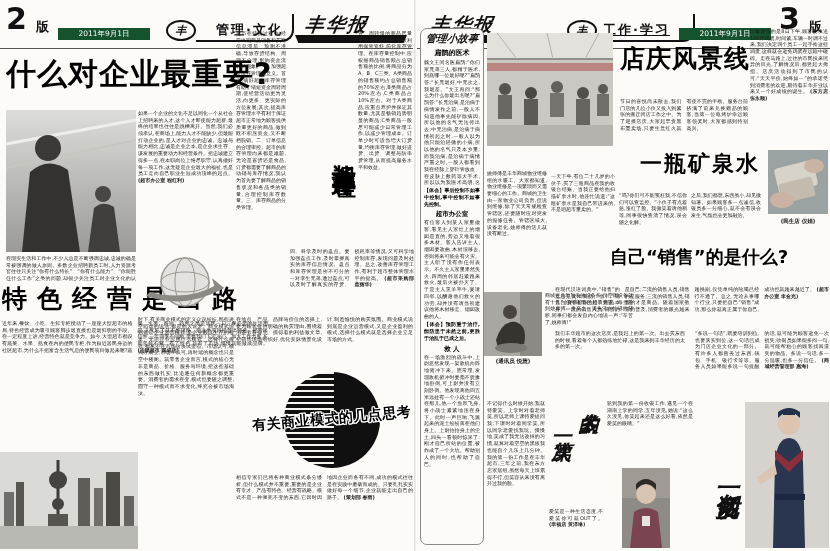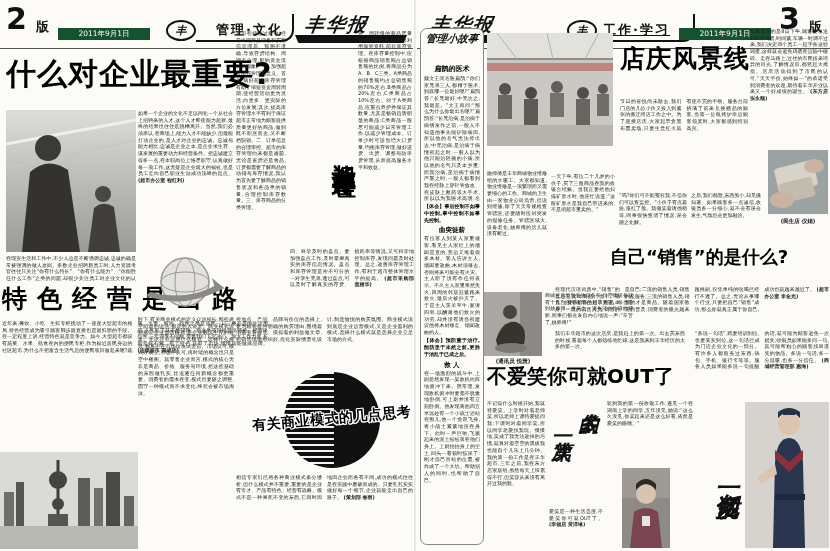--- a/index.html
+++ b/index.html
@@ -151,24 +151,24 @@
       <div class="abs logo-oval" style="left:150px;top:20px;">丰</div>
       <div class="abs section-curve" style="left:180px;top:14px;width:96px;height:26px;"></div>
       <span class="abs section-lab" style="left:186px;top:21px;text-decoration:underline;">工作·学习</span>
       <div class="abs datebar" style="left:262px;top:28px;width:92px;height:12px;">2011年9月1日</div>
       <span class="abs pnum" style="left:362px;top:4px;">3</span>
       <span class="abs pword" style="left:392px;top:18px;">版</span>
     </div>
 
     <div class="abs box" style="left:3px;top:28px;width:64px;height:517px;padding:3px;box-sizing:border-box;">
       <div class="box-kicker">管理小故事</div>
-      <div class="box-title" style="margin-top:18px;">扁鹊的医术</div>
+      <div class="box-title" style="margin-top:2px;">扁鹊的医术</div>
       <div class="t" style="height:128px;margin-top:1px;">魏文王问名医扁鹊:“你们家兄弟三人,都精于医术,到底哪一位最好呢?”扁鹊答:“长兄最好,中兄次之,我最差。”文王再问:“那么为什么你最出名呢?”扁鹊答:“长兄治病,是治病于病情发作之前,一般人不知道他事先能铲除病因,所以他的名气无法传出去;中兄治病,是治病于病情初起之时,一般人以为他只能治轻微的小病,所以他的名气只及本乡里;而我治病,是治病于病情严重之时,一般人都看到我在经脉上穿针管放血、在皮肤上敷药等大手术,所以以为我医术高明,名气因此响遍全国。”</div>
       <div class="tip">【体会】事后控制不如事中控制,事中控制不如事先控制。</div>
-      <div class="box-title" style="font-size:6.5px;margin-top:3px;">曲突徙薪</div>
+      <div class="box-title" style="font-size:6.5px;margin-top:3px;">超市办公室</div>
       <div class="t" style="height:102px;">有位客人到某人家里做客,看见主人家灶上的烟囱是直的,旁边又堆着很多木材。客人告诉主人,烟囱要改曲,木材须移去,否则将来可能会有火灾。主人听了没有作任何表示。不久主人家里果然失火,四周的邻居赶紧跑来救火,最后火被扑灭了。于是主人烹羊宰牛,宴请四邻,以酬谢他们救火的功劳,却并没有请当初建议他将木材移走、烟囱改曲的人。</div>
       <div class="tip">【体会】预防重于治疗,能防患于未然之前,更胜于治乱于已成之后。</div>
       <div class="box-title" style="font-size:6.5px;margin-top:3px;">救  人</div>
       <div class="t" style="height:118px;">在一场激烈的战斗中,上尉忽然发现一架敌机向阵地俯冲下来。照常理,发现敌机俯冲时要毫不犹豫地卧倒,可上尉并没有立刻卧倒。他发现离他四五米远处有一个小战士还站在那儿,他一个鱼跃飞身,将小战士紧紧地压在身下。此时一声巨响,飞溅起来的泥土纷纷落在他们身上。上尉拍拍身上的尘土,回头一看顿时惊呆了:刚才自己所站的位置,被炸成了一个大坑。帮助别人的同时,也帮助了自己。</div>
     </div>
 
     <div class="abs ph" style="left:70px;top:33px;width:126px;height:113px;">
       <svg width="126" height="113" viewBox="0 0 126 113">
         <rect width="126" height="113" fill="#c9c8c3"></rect>
         <rect width="126" height="26" fill="#e2e1dc"></rect>
@@ -204,20 +204,21 @@
         <rect width="58" height="64" fill="#a9a7a2"></rect>
         <rect x="36" y="0" width="22" height="64" fill="#8c8a85"></rect>
         <circle cx="26" cy="20" r="7" fill="#4a443e"></circle>
         <path d="M12 48 Q18 28 32 30 Q44 34 40 52 L14 56 Z" fill="#37332e"></path>
         <ellipse cx="27" cy="56" rx="16" ry="5" fill="#7b7974"></ellipse>
       </svg>
     </div>
     <div class="byline-block abs" style="left:67px;top:358px;width:58px;height:10px;">(通讯员 悦慧)</div>
     <div class="t abs" style="left:128px;top:292px;width:88px;height:66px;">商城近几年加装的设备多,仅空调设备就有十几台,夏季检修的担子更重。每当看到姚师傅一身灰土、满头汗水忙碌的背影,同事们都会发自内心地说一声:“辛苦了,姚师傅!”</div>
 
+    <div class="abs h" style="left:223px;top:152px;width:122px;font-size:22px;letter-spacing:2px;">一瓶矿泉水</div>
     <div class="t abs" style="left:134px;top:173px;width:64px;height:75px;">一天下午,有位二十几岁的小伙子,买了三瓶商品在我的收银台结账。当我正要给他扫描矿泉水时,他连忙说道:“这瓶矿泉水是我自己带进来的,不是咱超市里卖的。”</div>
     <div class="t abs" style="left:202px;top:192px;width:68px;height:54px;">“吗?你们可不能冤枉我,不信你们可以查监控。”小伙子有点着急,涨红了脸。我微笑着请他稍等,同事很快查清了情况,误会随之化解。</div>
     <div class="t abs" style="left:274px;top:192px;width:70px;height:54px;">之后,我们都想,东西虽小,却见微知著。如果顾客多一点诚信,收银员多一分细心,就不会有误会发生,气氛也会更加融洽。</div>
     <div class="abs ph" style="left:351px;top:150px;width:60px;height:64px;">
       <svg width="60" height="64" viewBox="0 0 60 64">
         <rect width="60" height="64" fill="#9aa3a1"></rect>
         <rect x="8" y="14" width="40" height="26" rx="4" fill="#d8d3c8" transform="rotate(-14 28 27)"></rect>
         <rect x="12" y="30" width="34" height="20" rx="3" fill="#c2bbae" transform="rotate(-14 29 40)"></rect>
         <ellipse cx="14" cy="50" rx="12" ry="8" fill="#cbb3a4"></ellipse>
         <ellipse cx="46" cy="16" rx="10" ry="7" fill="#cbb3a4"></ellipse>
@@ -230,21 +231,20 @@
       <span>在现代汉语词典中,“销售”的意思是卖出商品。当下,“销售”的内涵早已超出商品本身。一流的销售人员,销售的是自己;二流的销售人员,销售的是服务;三流的销售人员,销售的才是商品。随着国家教育的普及,消费者的眼光越来越挑剔,仅凭单纯的吆喝已经行不通了。总之,无论从事哪个行业,只要把自己“销售”成功,那么你就真正属于你自己,成功也就越来越近了。</span>
       <span class="by">(超市办公室 李金光)</span>
     </div>
 
     <div class="t abs" style="left:138px;top:330px;width:130px;height:32px;">我们丰华超市的这次店庆,是我赶上的第一次。出去买东西的时候,看着每个人都熟练地忙碌,这是我来到丰华经历的太多的第一次。</div>
     <div class="t abs c2" style="left:278px;top:330px;width:134px;height:68px;">
       <span>“多说一句话”,既要培训到位,也要落实到位,这一句话已成为门店企业文化的一部分。有许多人都曾丢过东西,钱包、手机、银行卡等等。服务人员如果能多说一句提醒的话,就可能为顾客避免一次损失;收银员如果能多问一句,就可能帮粗心的顾客找回遗失的物品。多说一句话,多一分温暖,也多一分信任。</span>
       <span class="by">(商城经营管理部 惠海)</span>
     </div>
 
-    <div class="abs h" style="left:70px;top:366px;width:210px;font-size:20px;">不爱笑你可就OUT了</div>
     <div class="t abs" style="left:70px;top:400px;width:58px;height:146px;">
       <span>不记得什么时候开始,我就特爱笑。上学时对着老师笑,所以老师上课特爱提问我;下课时对着同学笑,所以同学老爱找我玩。慢慢地,笑成了我无法改掉的习惯,就算对着空空的黑板我也能自个儿乐上几分钟。我的第一份工作是在丰华超市,三年之前,我在东方店家居组,虽然每天上班累得不行,但笑容从来没有离开过我的脸。</span>
     </div>
 
     <div class="abs" style="left:132px;top:398px;width:56px;height:106px;">
       <div class="script vert abs" style="right:2px;top:0;font-size:20px;">太多的</div>
       <div class="script vert abs" style="left:0;top:28px;font-size:20px;">第一次</div>
     </div>
     <div class="t abs" style="left:132px;top:508px;width:54px;height:38px;">
       <span>爱笑是一种生活态度,不爱笑你可就OUT了。</span>

